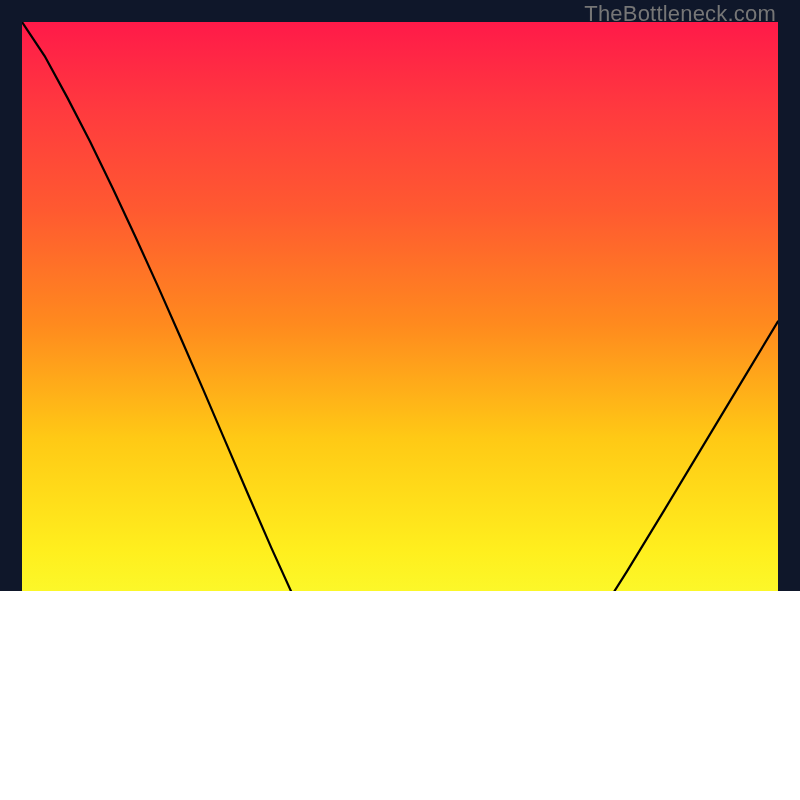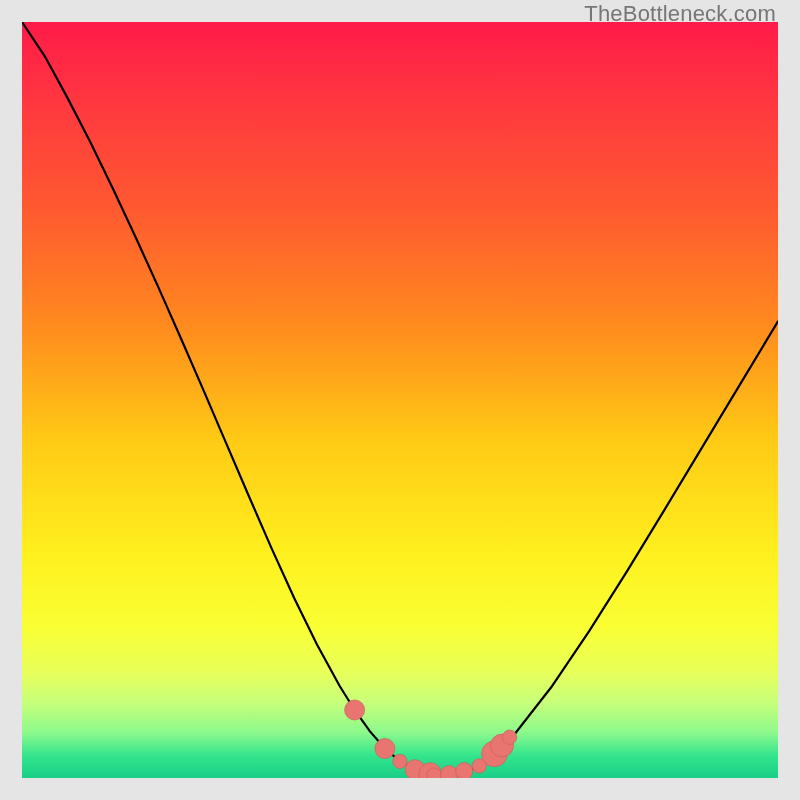--- a/index.html
+++ b/index.html
@@ -1,16 +1,16 @@
 <!DOCTYPE html>
 <html><head>
 <meta charset="utf-8">
 <style>
   body{margin:0;padding:0;background:#fff}
-  .frame{width:800px;height:800px;position:relative;background:#e5e5e5}
+  .frame{width:800px;height:591px;position:relative;background:#0f172a}
   .plot{position:absolute;left:22px;top:22px;width:756px;height:756px;overflow:hidden}
   .wm{position:absolute;top:1px;right:24px;font:22px Arial,Helvetica,sans-serif;color:#767676;letter-spacing:.2px}
   svg{position:absolute;inset:0}
 </style>
 </head>
 <body>
 
 <div class="frame">
   <div class="plot">
     <svg id="svgGrad" viewBox="0 0 756 756" preserveAspectRatio="none">

